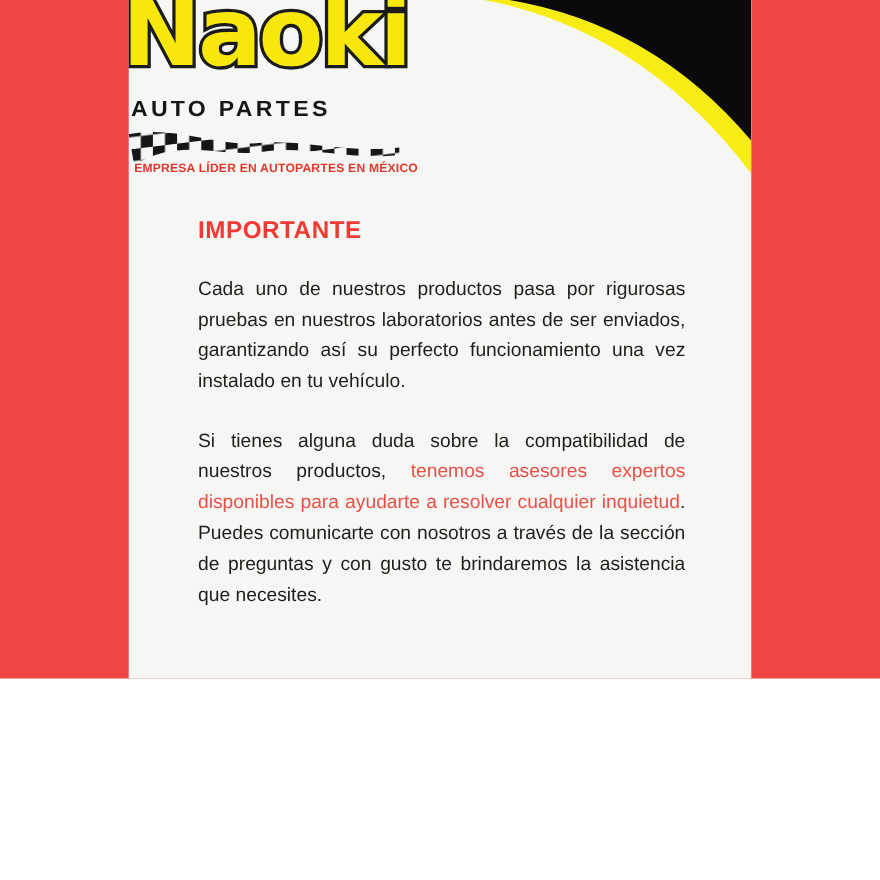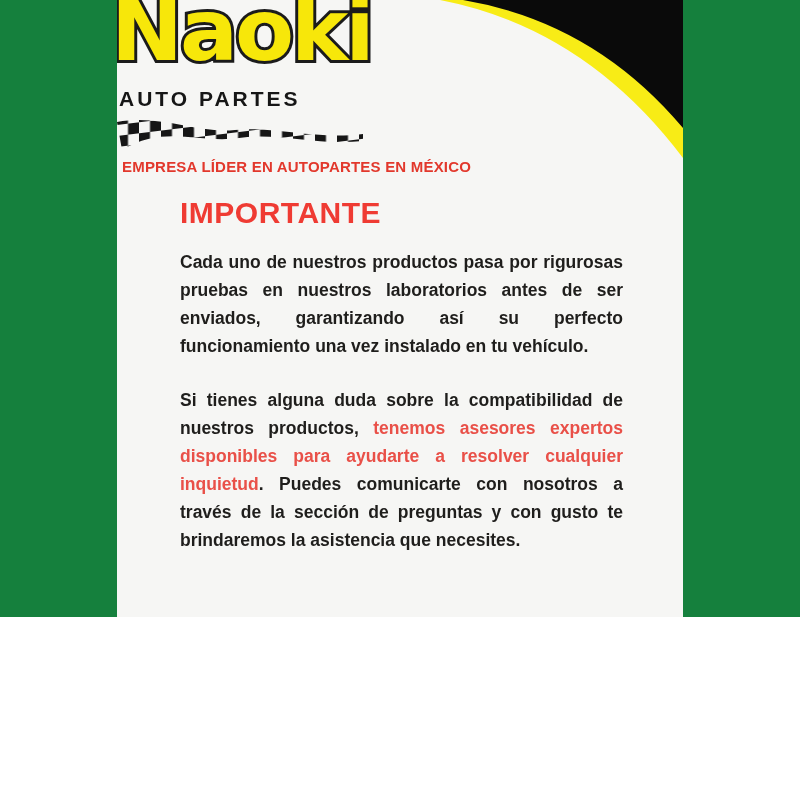--- a/index.html
+++ b/index.html
@@ -1,17 +1,17 @@
 <!DOCTYPE html>
 <html><head>
 <meta charset="utf-8">
 <style>
   html,body { margin:0; padding:0; background:#ffffff; }
   .canvas {
-    position:relative; width:800px; height:617px; background:#15803d;
+    position:relative; width:800px; height:617px; background:#ef4444;
     font-family:"Liberation Sans", sans-serif; overflow:hidden;
   }
   .sheet {
     position:absolute; left:117px; top:0; width:566px; height:800px;
     background:#f6f6f4; overflow:hidden;
   }
   .decor-svg { position:absolute; left:0; top:0; z-index:1; }
   .layer { position:absolute; z-index:2; }
 
   .logo-text {
@@ -23,33 +23,33 @@
     paint-order:stroke fill;
     letter-spacing:-3px;
   }
   .logo-subtext {
     left:2px; top:88px;
     font-weight:700; font-size:21px; letter-spacing:3px;
     color:#161616; transform:scaleY(0.95); transform-origin:left top;
   }
   .flag-wrap { left:0; top:114px; }
   .tagline {
-    left:5px; top:158px;
-    font-weight:700; font-size:15px; letter-spacing:0.2px;
+    left:5px; top:147px;
+    font-weight:700; font-size:11px; letter-spacing:0.2px;
     color:#E2382C;
   }
   .heading {
     left:63px; top:196px;
-    font-weight:800; font-size:30px; letter-spacing:0.5px;
+    font-weight:800; font-size:22px; letter-spacing:0.5px;
     color:#EF3B33;
   }
   .body-text { left:63px; top:248px; width:443px; }
   .body-text p {
     margin:0 0 26px 0;
-    font-weight:700; font-size:17.5px; line-height:28px;
+    font-weight:400; font-size:17.5px; line-height:28px;
     text-align:justify; color:#1F1E1C;
   }
 </style>
 </head>
 <body>
 
 <div class="canvas">
   <div class="sheet">
 
     <svg class="decor-svg" width="566" height="800" viewBox="0 0 566 800" aria-hidden="true">

